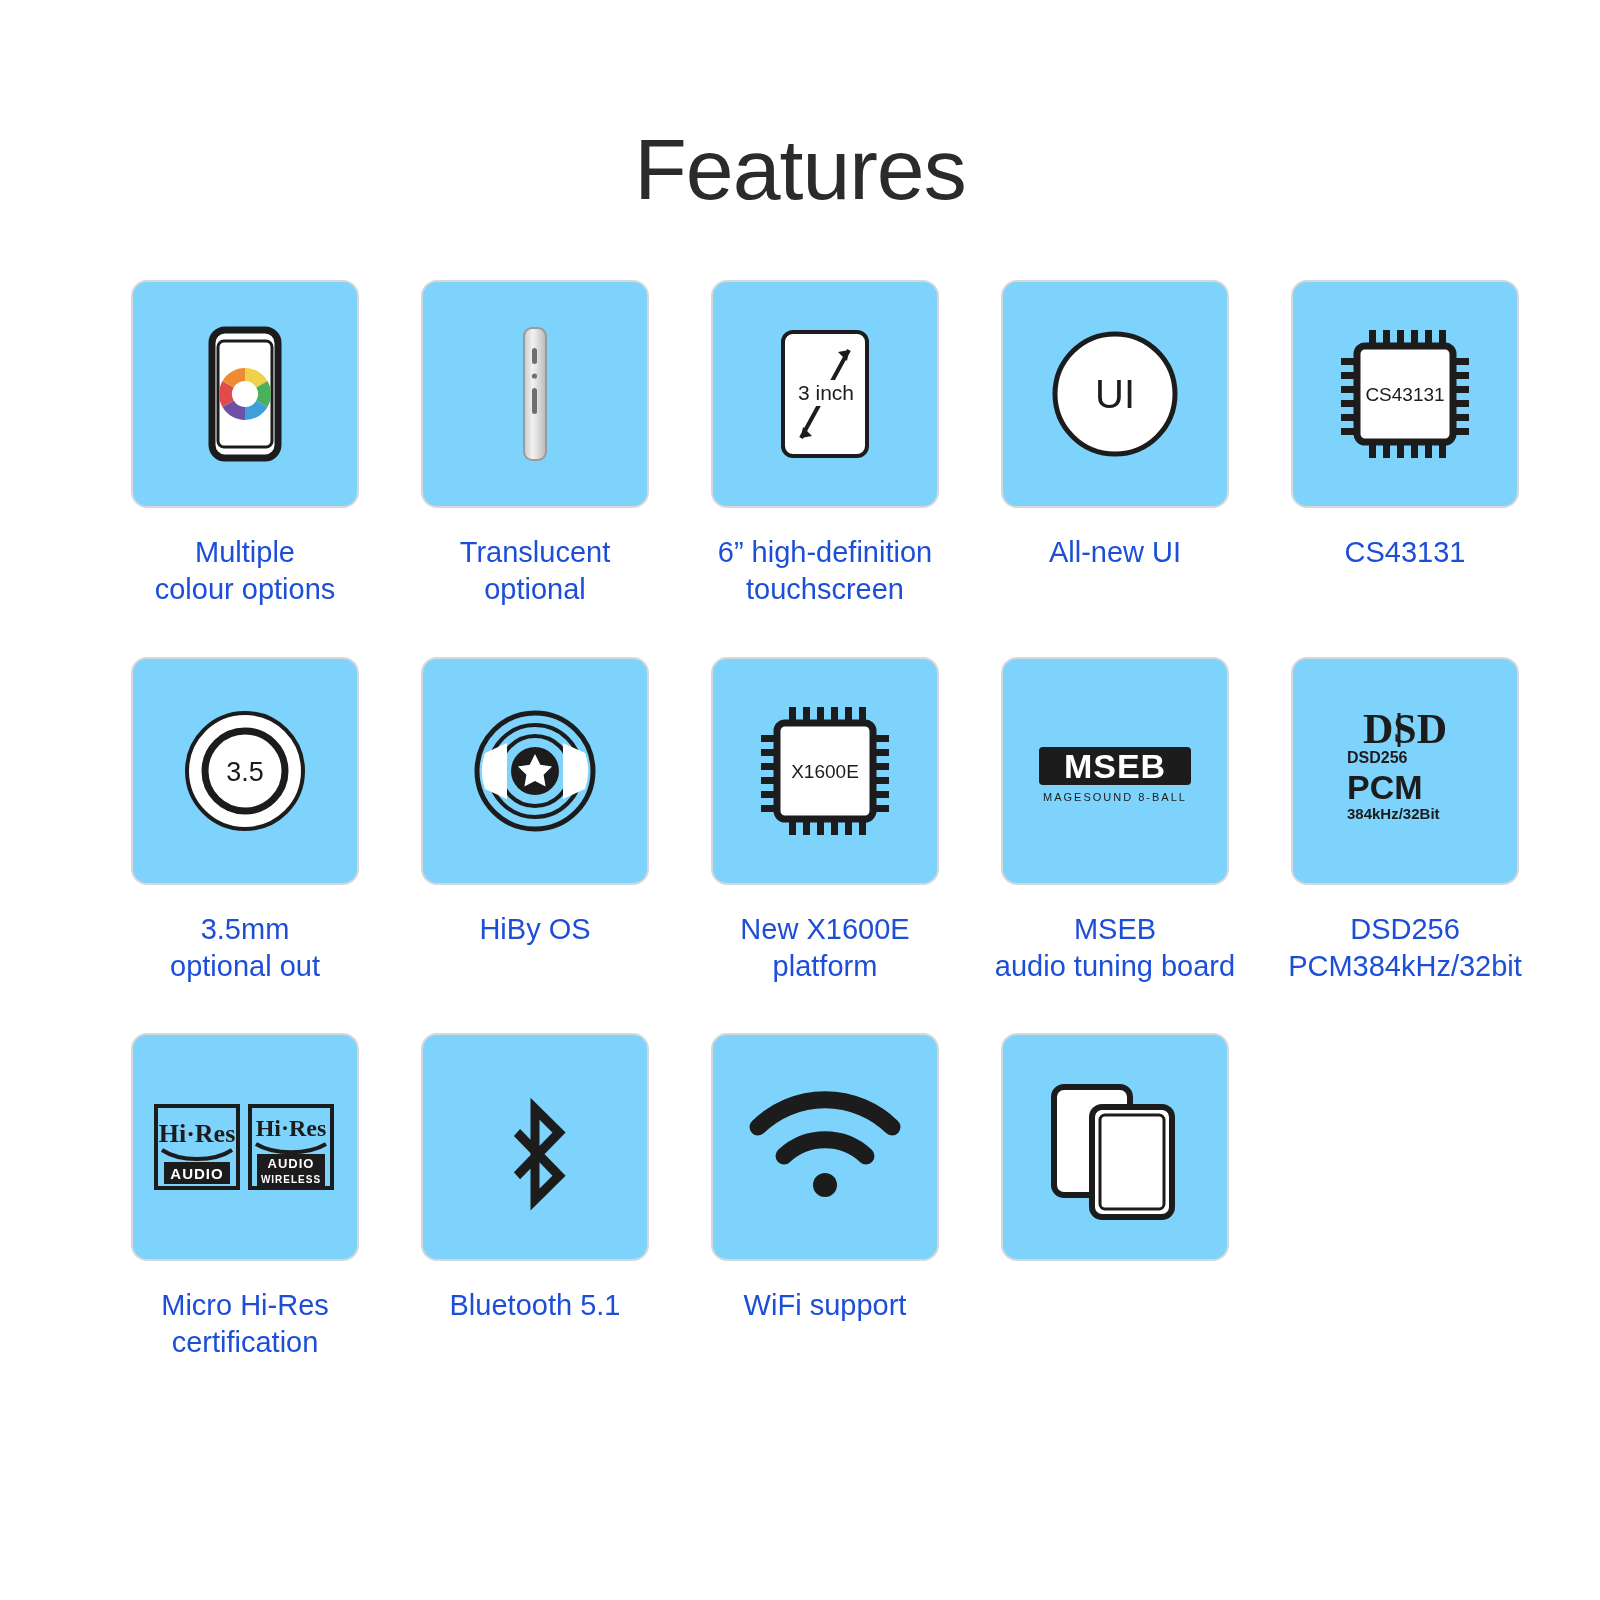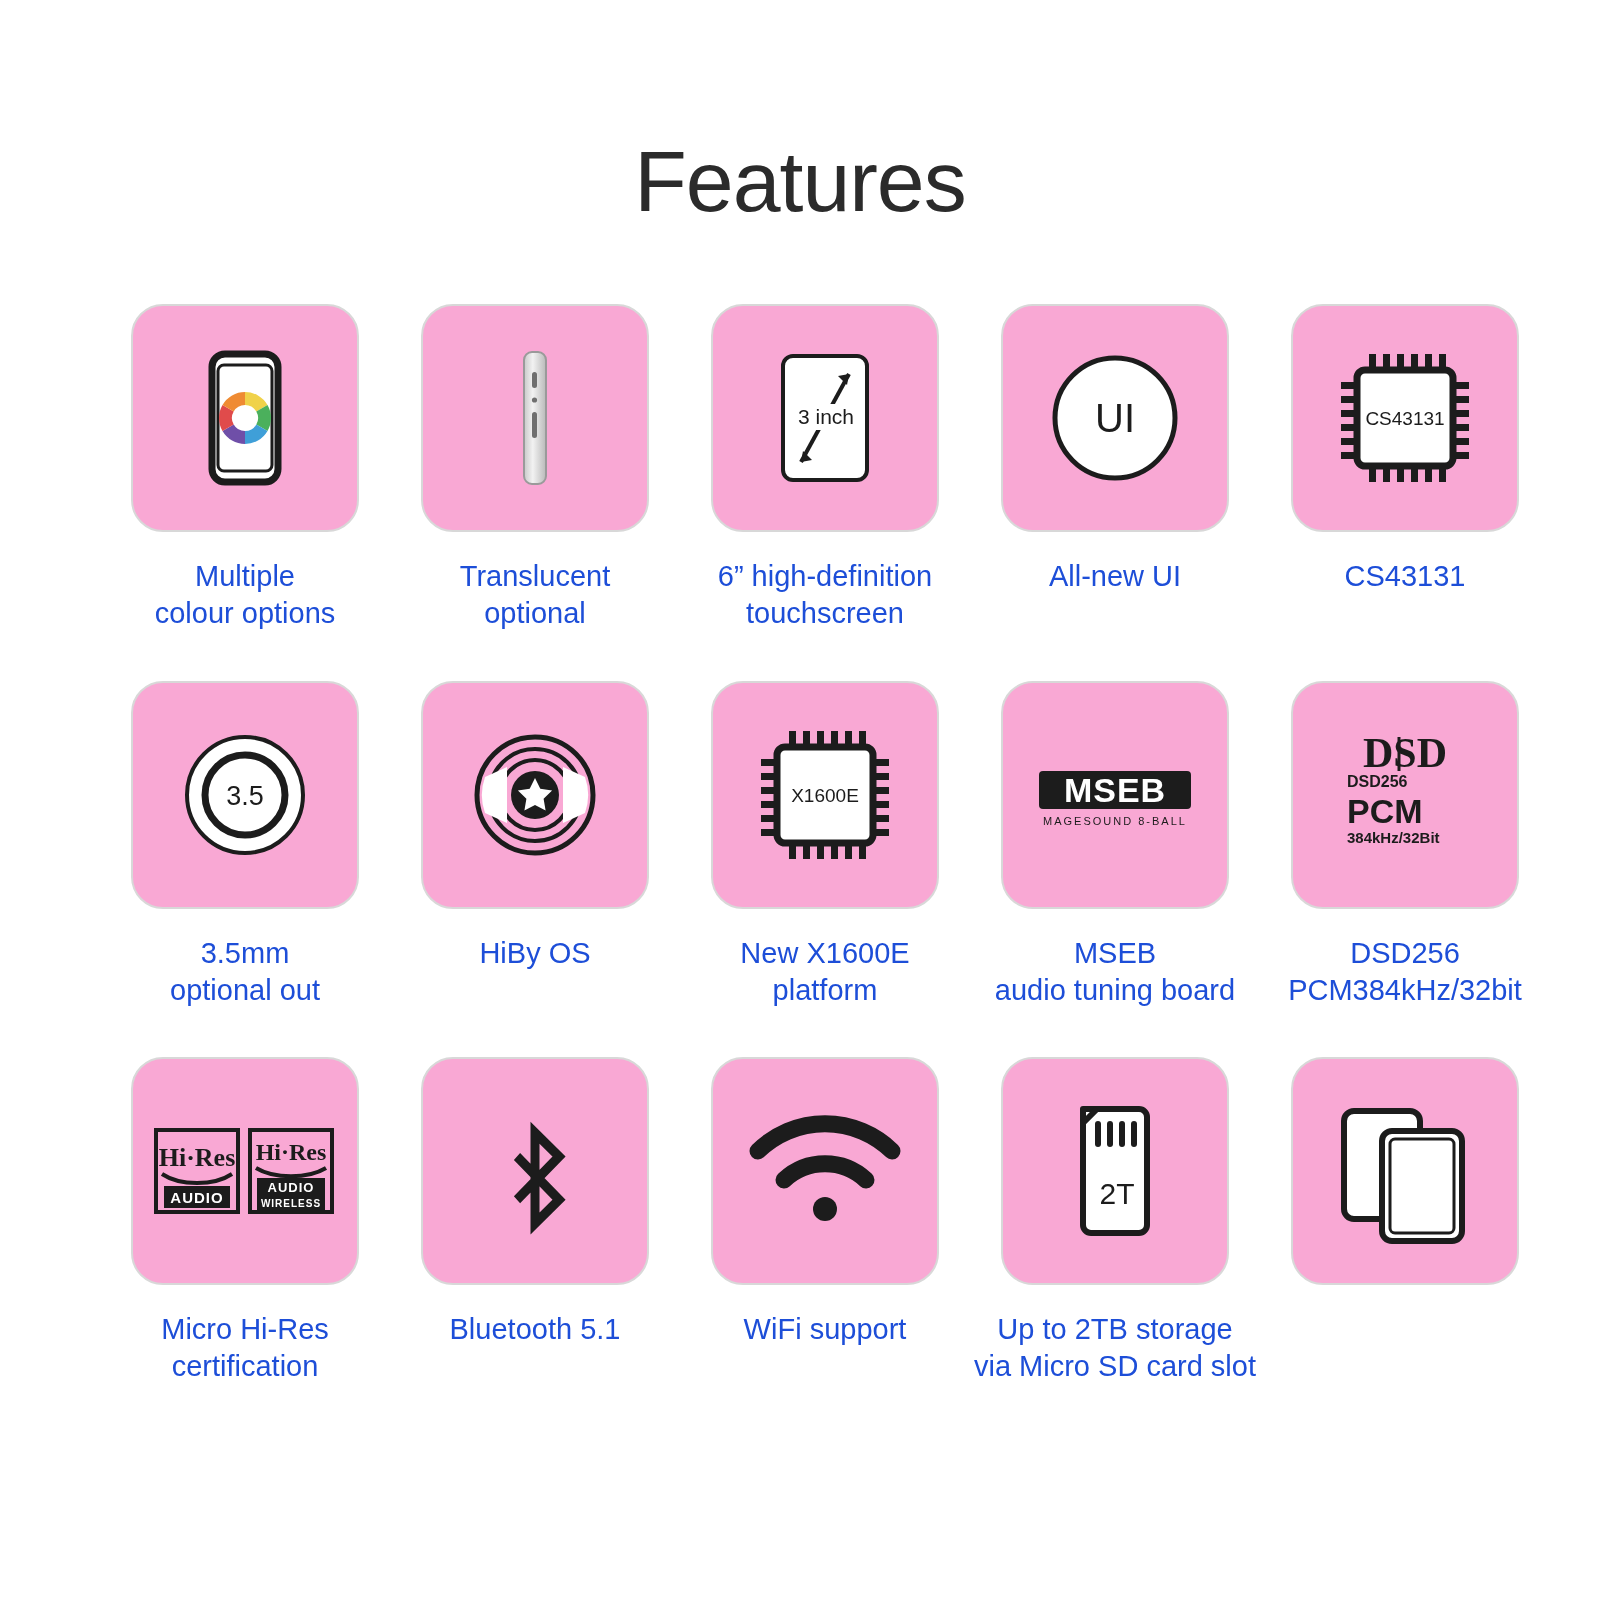--- a/index.html
+++ b/index.html
@@ -19,21 +19,21 @@
     width: 1600px;
     height: 1600px;
     box-sizing: border-box;
   }
   .page-title {
     text-align: center;
     font-size: 86px;
     font-weight: 400;
     letter-spacing: -1px;
     color: #2b2b2b;
-    margin: 16px;
+    margin: 4px;
     padding-top: 120px;
     line-height: 1.05;
   }
   .grid {
     margin: 0 auto;
     padding-top: 62px;
     width: 1400px;
     display: grid;
     grid-template-columns: repeat(5, 1fr);
     grid-row-gap: 48px;
@@ -41,26 +41,26 @@
   }
   .cell {
     display: flex;
     flex-direction: column;
     align-items: center;
   }
   .tile {
     width: 228px;
     height: 228px;
     border: 2px solid #d8d8d8;
-    border-radius: 32px;
+    border-radius: 16px;
     display: flex;
     align-items: center;
     justify-content: center;
     box-sizing: border-box;
-    background: #f9a8d4;
+    background: #7dd3fc;
   }
   .caption {
     margin-top: 26px;
     text-align: center;
     font-size: 29px;
     line-height: 1.28;
     color: #1d4ed8;
     width: 290px;
     white-space: pre-line;
     font-weight: 400;
@@ -332,39 +332,20 @@
               <path d="M18 50 A96 96 0 0 1 152 50" stroke-width="17"></path>
               <path d="M44 79 A60 60 0 0 1 126 79" stroke-width="17"></path>
             </g>
             <circle cx="85" cy="108" r="12" fill="#1c1c1c"></circle>
           </svg>
         </span>
       </div>
       <div class="caption">WiFi support</div>
     </div>
 
-    <div class="cell">
-      <div class="tile">
-        <span>
-          <svg width="160" height="160" viewBox="0 0 160 160">
-            <path d="M48 18 L104 18 A8 8 0 0 1 112 26 L112 134 A8 8 0 0 1 104 142 L56 142 A8 8 0 0 1 48 134 L48 46 Z" fill="#ffffff" stroke="#1c1c1c" stroke-width="6" stroke-linejoin="round"></path>
-            <path d="M48 46 L48 32 L62 18" fill="#ffffff" stroke="#1c1c1c" stroke-width="6" stroke-linejoin="round"></path>
-            <g fill="#1c1c1c">
-              <rect x="60" y="30" width="6" height="26" rx="3"></rect>
-              <rect x="72" y="30" width="6" height="26" rx="3"></rect>
-              <rect x="84" y="30" width="6" height="26" rx="3"></rect>
-              <rect x="96" y="30" width="6" height="26" rx="3"></rect>
-            </g>
-            <text x="82" y="113" text-anchor="middle" font-family="Liberation Sans, sans-serif" font-size="30" fill="#1c1c1c">2T</text>
-          </svg>
-        </span>
-      </div>
-      <div class="caption">Up to 2TB storage
-via Micro SD card slot</div>
-    </div>
 
     <div class="cell">
       <div class="tile">
         <span>
           <svg width="170" height="160" viewBox="0 0 170 160">
             <rect x="24" y="20" width="76" height="108" rx="10" ry="10" fill="#ffffff" stroke="#1c1c1c" stroke-width="6"></rect>
             <rect x="62" y="40" width="80" height="110" rx="10" ry="10" fill="#ffffff" stroke="#1c1c1c" stroke-width="6"></rect>
             <rect x="70" y="48" width="64" height="94" rx="5" ry="5" fill="#ffffff" stroke="#1c1c1c" stroke-width="3"></rect>
           </svg>
         </span>

